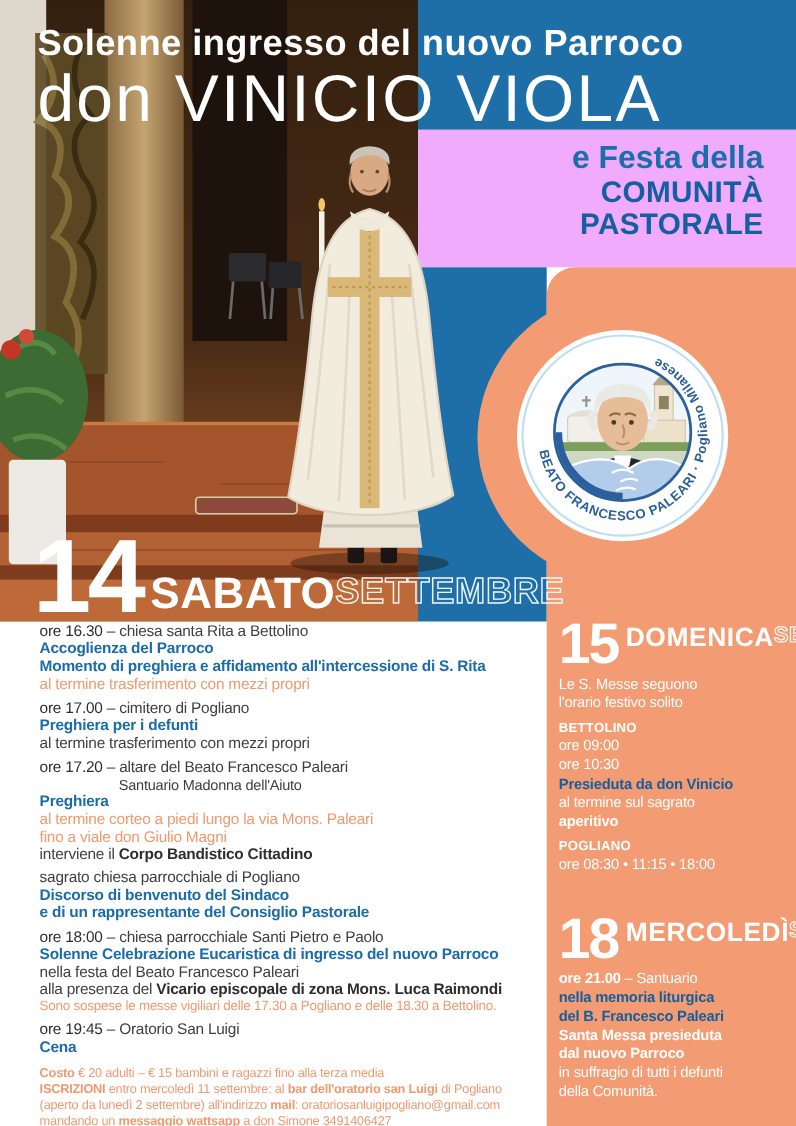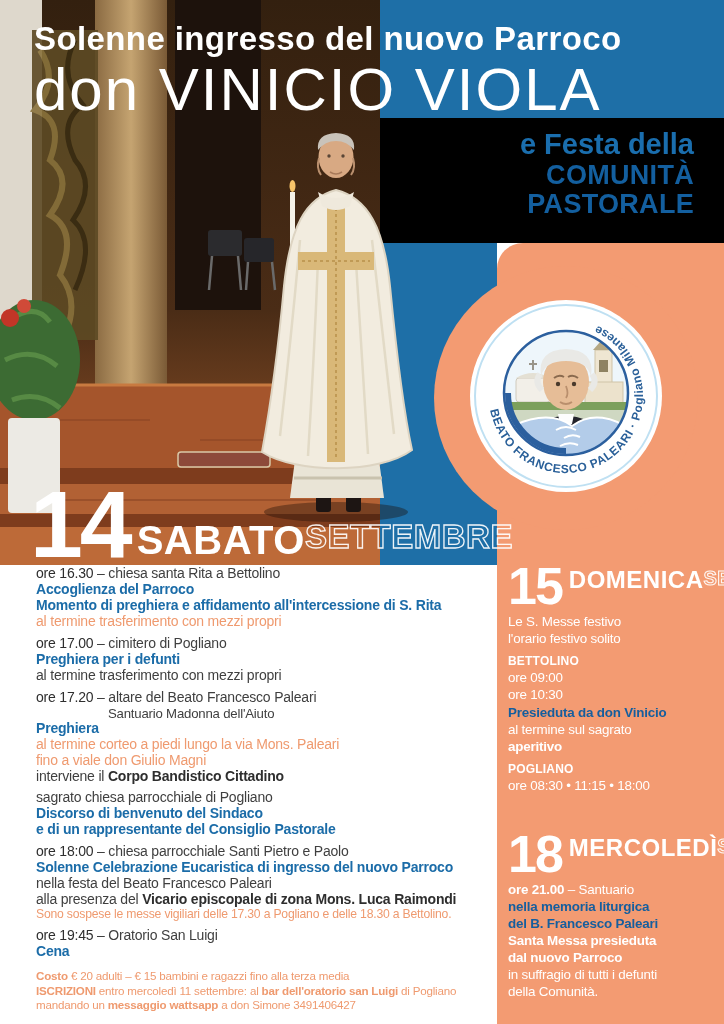--- a/index.html
+++ b/index.html
@@ -2,21 +2,21 @@
 <html><head>
 <meta charset="utf-8">
 <style>
   html,body{margin:0;padding:0;background:#e8e8e8;}
   .page{position:relative;width:724px;height:1024px;background:#ffffff;overflow:hidden;
         font-family:"Liberation Sans",sans-serif;margin:0 auto;}
   .abs{position:absolute;}
 
   
   .top-blue{left:380px;top:0;width:344px;height:118px;background:#1e6fa7;}
-  .light-blue{left:380px;top:118px;width:344px;height:125px;background:#000000;
+  .light-blue{left:380px;top:118px;width:344px;height:125px;background:#f0abfc;
               text-align:right;box-sizing:border-box;padding:11px 30px 0 0;}
   .blue-band{left:380px;top:243px;width:117px;height:322px;background:#1e6fa7;}
   .orange-col{left:497px;top:243px;width:227px;height:781px;background:#f39b72;border-top-left-radius:26px;}
   .orange-bulge{left:434px;top:266px;width:264px;height:264px;border-radius:50%;background:#f39b72;z-index:3;}
 
   .photo{left:0;top:0;width:440px;height:565px;z-index:2;}
   .logo{left:468px;top:298px;width:196px;height:196px;z-index:4;}
 
   
   .title{left:0;top:20px;width:724px;z-index:5;color:#fff;padding-left:34px;box-sizing:border-box;}
@@ -244,33 +244,34 @@
       <div><span>alla presenza del </span><span class="db">Vicario episcopale di zona Mons. Luca Raimondi</span></div>
       <div class="on sm">Sono sospese le messe vigiliari delle 17.30 a Pogliano e delle 18.30 a Bettolino.</div>
     </div>
     <div class="blk">
       <div><span class="tm">ore 19:45</span> <span>– Oratorio San Luigi</span></div>
       <div class="bb">Cena</div>
     </div>
     <div class="info">
       <div><span class="ob">Costo</span><span> € 20 adulti – € 15 bambini e ragazzi fino alla terza media</span></div>
       <div><span class="ob">ISCRIZIONI</span><span> entro mercoledì 11 settembre: al </span><span class="ob">bar dell'oratorio san Luigi</span><span> di Pogliano</span></div>
+      <div><span>(aperto da lunedì 2 settembre) all'indirizzo </span><span class="ob">mail</span><span>: oratoriosanluigipogliano@gmail.com</span></div>
       <div><span>mandando un </span><span class="ob">messaggio wattsapp</span><span> a don Simone 3491406427</span></div>
     </div>
   </div>
 
   <div class="abs sun">
     <div class="dh dh-sm">
       <div class="dh-num">15</div>
       <div class="dh-words">
         <div class="dh-day">DOMENICA</div>
         <div class="dh-month">SETTEMBRE</div>
       </div>
     </div>
-    <div>Le S. Messe festivo</div>
+    <div>Le S. Messe seguono</div>
     <div>l'orario festivo solito</div>
     <div class="h">BETTOLINO</div>
     <div>ore 09:00</div>
     <div>ore 10:30</div>
     <div class="cb">Presieduta da don Vinicio</div>
     <div>al termine sul sagrato</div>
     <div class="wb">aperitivo</div>
     <div class="h">POGLIANO</div>
     <div>ore 08:30 • 11:15 • 18:00</div>
   </div>

